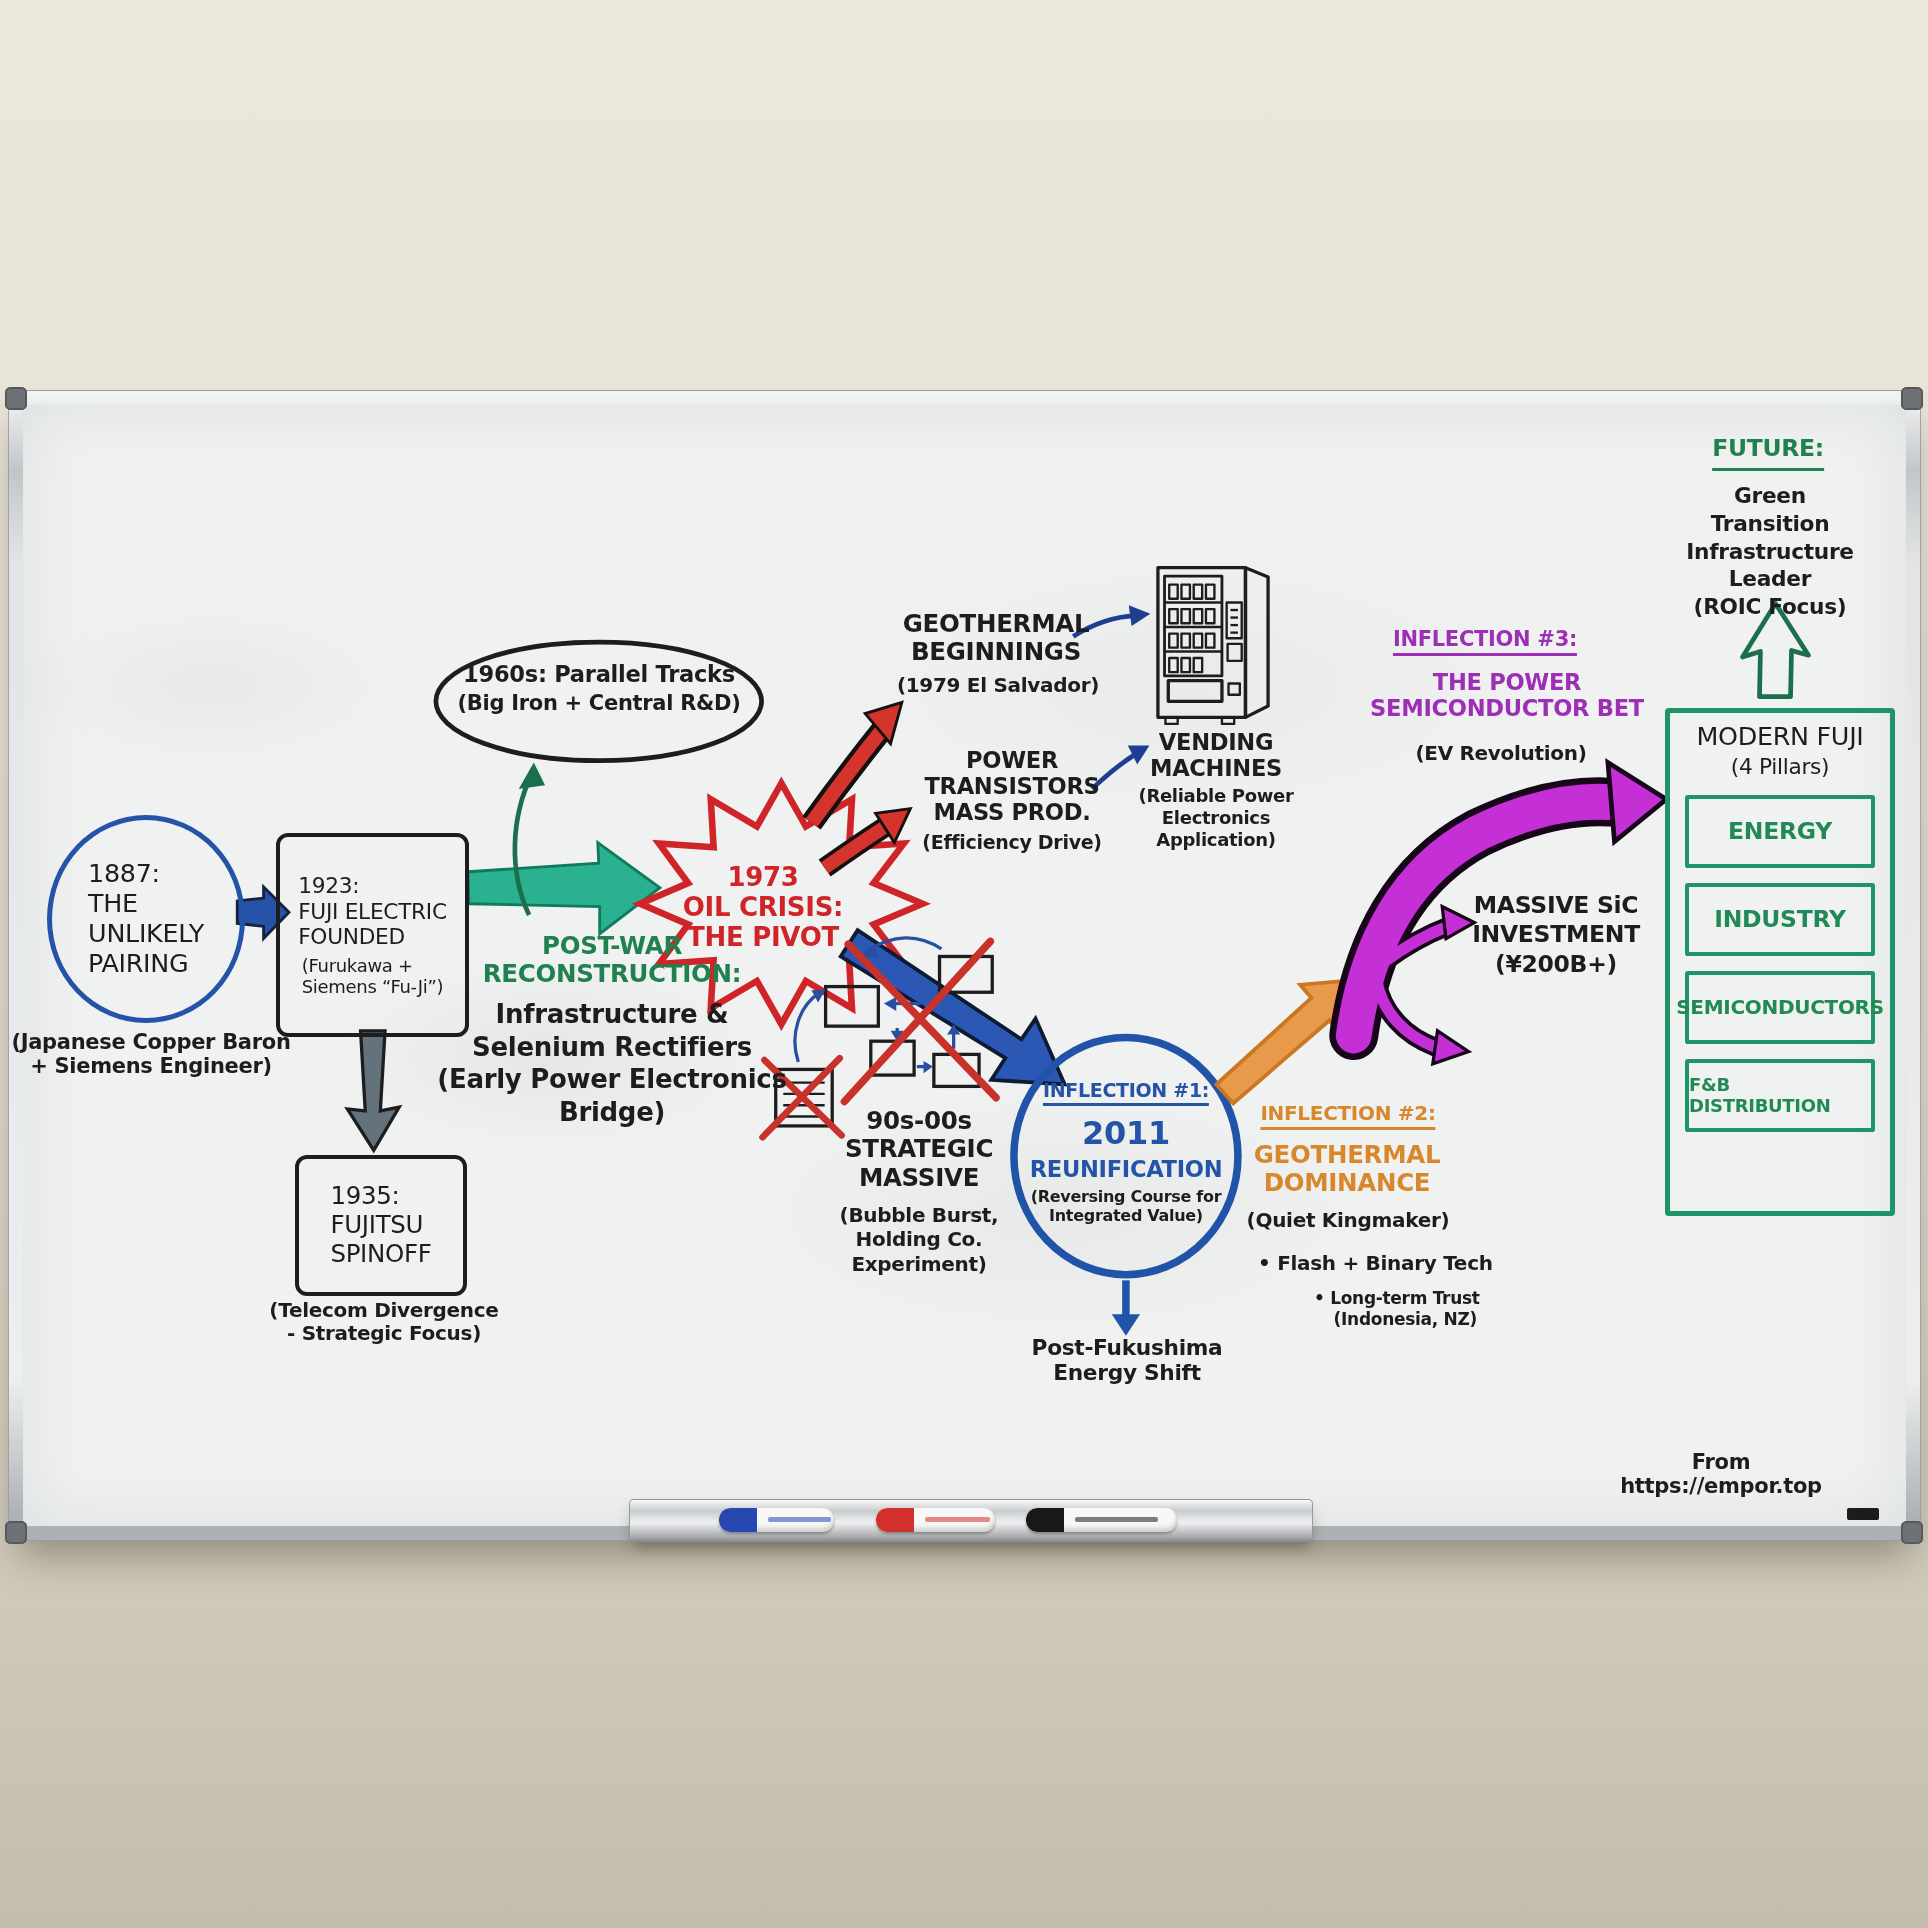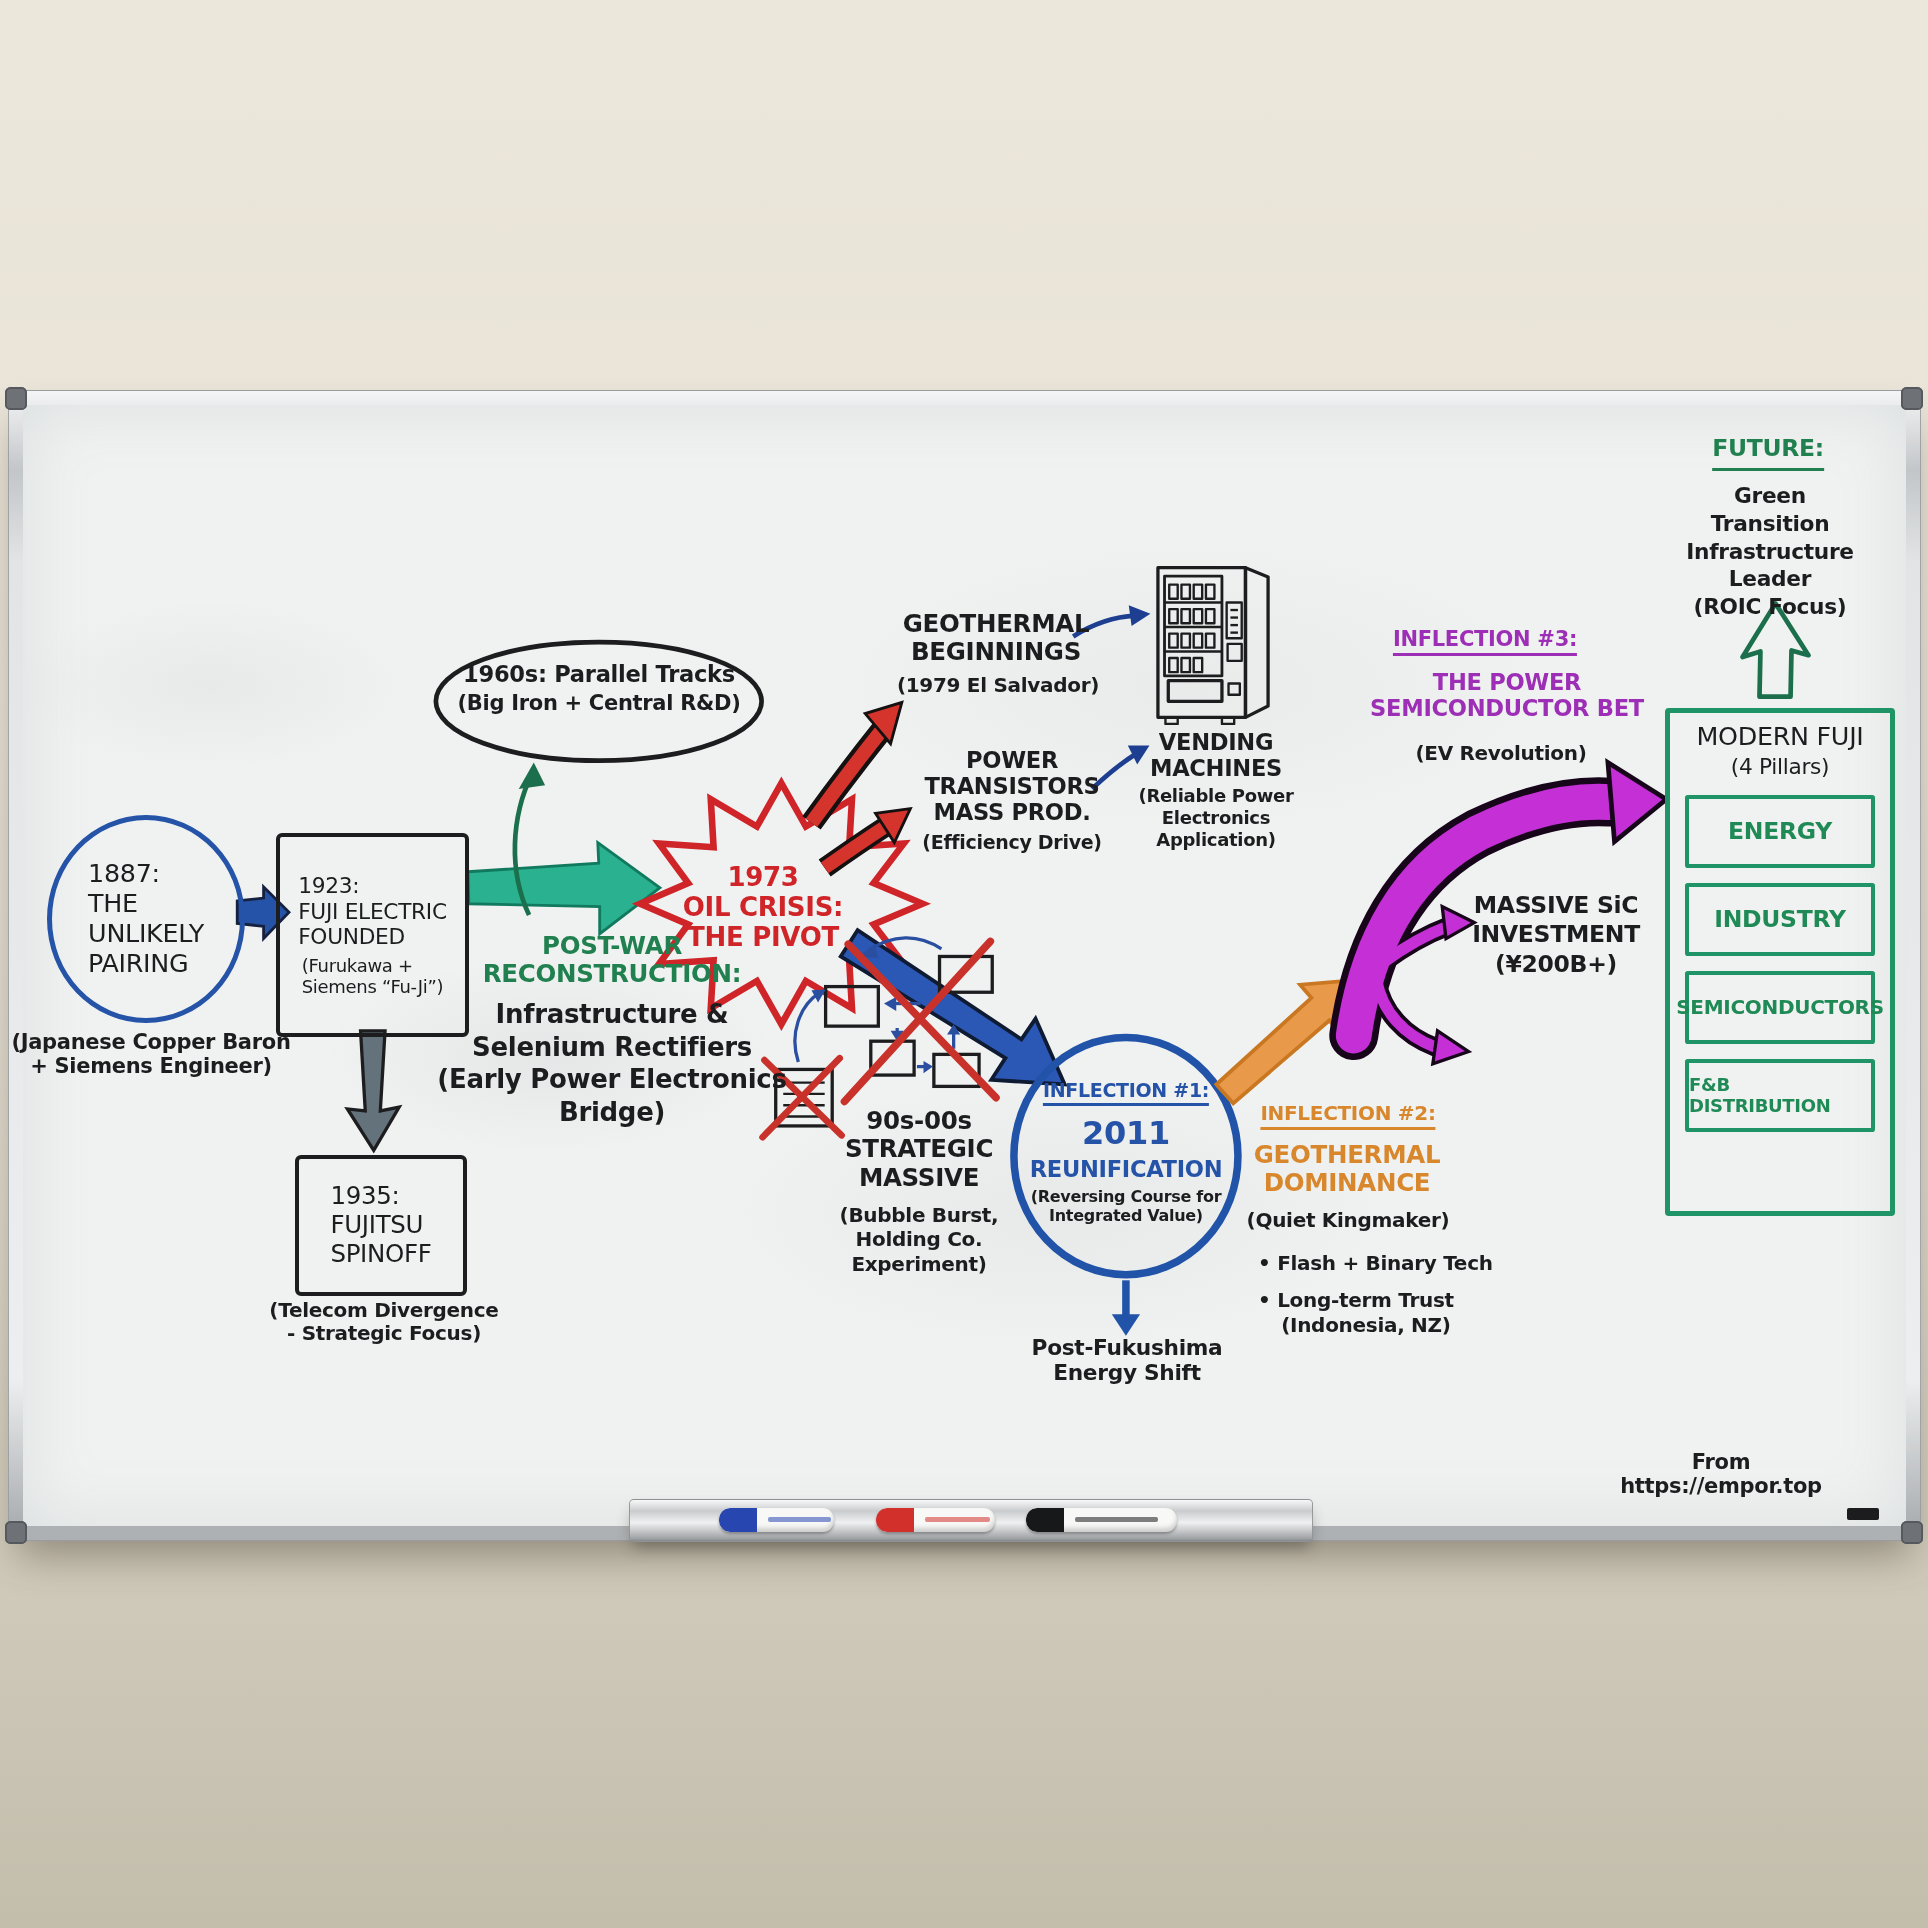--- a/index.html
+++ b/index.html
@@ -24,21 +24,21 @@
     letter-spacing:-0.3px;color:#1d1d1f;transform:translateX(-50%);}
   .tl{transform:none;text-align:center;}
   .blue{color:#2553a8}.red{color:#cf2428}.grn{color:#21804f}.org{color:#d8872c}
   .pur{color:#9c2fb5}.pgr{color:#1f8a55}
   .ul-blue{border-bottom:3.8px solid #2553a8;padding-bottom:1.9px}
   .ul-grn{border-bottom:3.8px solid #21804f;padding-bottom:6px}
   .ul-org{border-bottom:3.8px solid #d8872c;padding-bottom:1.9px}
   .ul-pur{border-bottom:3.8px solid #9c2fb5;padding-bottom:1.9px}
   .circle1887{position:absolute;left:47px;top:815px;width:188px;height:198px;border:5.6px solid #2553a8;
     border-radius:50%;display:flex;align-items:center;justify-content:center;}
-  .sketchbox{position:absolute;border:4.7px solid #1d1d1f;border-radius:6px;display:flex;
+  .sketchbox{position:absolute;border:4.7px solid #1d1d1f;border-radius:12px;display:flex;
     flex-direction:column;align-items:center;justify-content:center;}
   .bt{font-weight:400;white-space:pre-line;text-align:left;line-height:1.18;letter-spacing:-0.3px;color:#1d1d1f;}
   .fujibox{position:absolute;left:1665px;top:708px;width:230px;height:508px;border:5.6px solid #1f9467;
     border-radius:3.8px;display:flex;flex-direction:column;align-items:center;padding-top:9.4px;box-sizing:border-box;}
   .pillar{width:190px;height:73px;border:4.7px solid #1f9467;border-radius:2.8px;display:flex;align-items:center;
     justify-content:center;margin-top:15px;font-weight:700;color:#1f8a55;letter-spacing:-0.3px;box-sizing:border-box;}
   .pillar:nth-of-type(3){font-size:20px}.pillar:nth-of-type(4){font-size:18px}
   .tray{position:absolute;left:629px;top:1499px;width:684px;height:43px;border-radius:4.7px;
     background:linear-gradient(180deg,#fbfcfc,#c9ccce 28%,#eff0f1 55%,#9fa2a5 92%,#7c7f82);
     box-shadow:0 9.4px 15px -3.8px rgba(60,55,45,.45), inset 0 0 0 0.9px #8f9294;}
@@ -282,21 +282,21 @@
   <div class="t" style="left:1126px;top:1188px;font-size:16px">(Reversing Course for
 Integrated Value)</div>
   <div class="t" style="left:1127px;top:1335px;font-size:21.7px">Post-Fukushima
 Energy Shift</div>
 
   <div class="t org ul-org" style="left:1348px;top:1102px;font-size:20px">INFLECTION #2:</div>
   <div class="t org" style="left:1347px;top:1141px;font-size:24.5px">GEOTHERMAL
 DOMINANCE</div>
   <div class="t" style="left:1348px;top:1209px;font-size:20px">(Quiet Kingmaker)</div>
   <div class="t tl" style="left:1258px;top:1252px;font-size:20px">• Flash + Binary Tech</div>
-  <div class="t tl" style="left:1258px;top:1288px;font-size:20px;line-height:1.25">• Long-term Trust
+  <div class="t tl" style="left:1314px;top:1288px;font-size:17px;line-height:1.25">• Long-term Trust
 &nbsp;&nbsp;&nbsp;(Indonesia, NZ)</div>
 
   <div class="t pur ul-pur" style="left:1485px;top:627px;font-size:21px">INFLECTION #3:</div>
   <div class="t pur" style="left:1507px;top:669px;font-size:22.6px">THE POWER
 SEMICONDUCTOR BET</div>
   <div class="t" style="left:1501px;top:742px;font-size:20px">(EV Revolution)</div>
 
   <div class="t" style="left:1556px;top:891px;font-size:23.5px;line-height:1.25">MASSIVE SiC
 INVESTMENT
 (¥200B+)</div>

